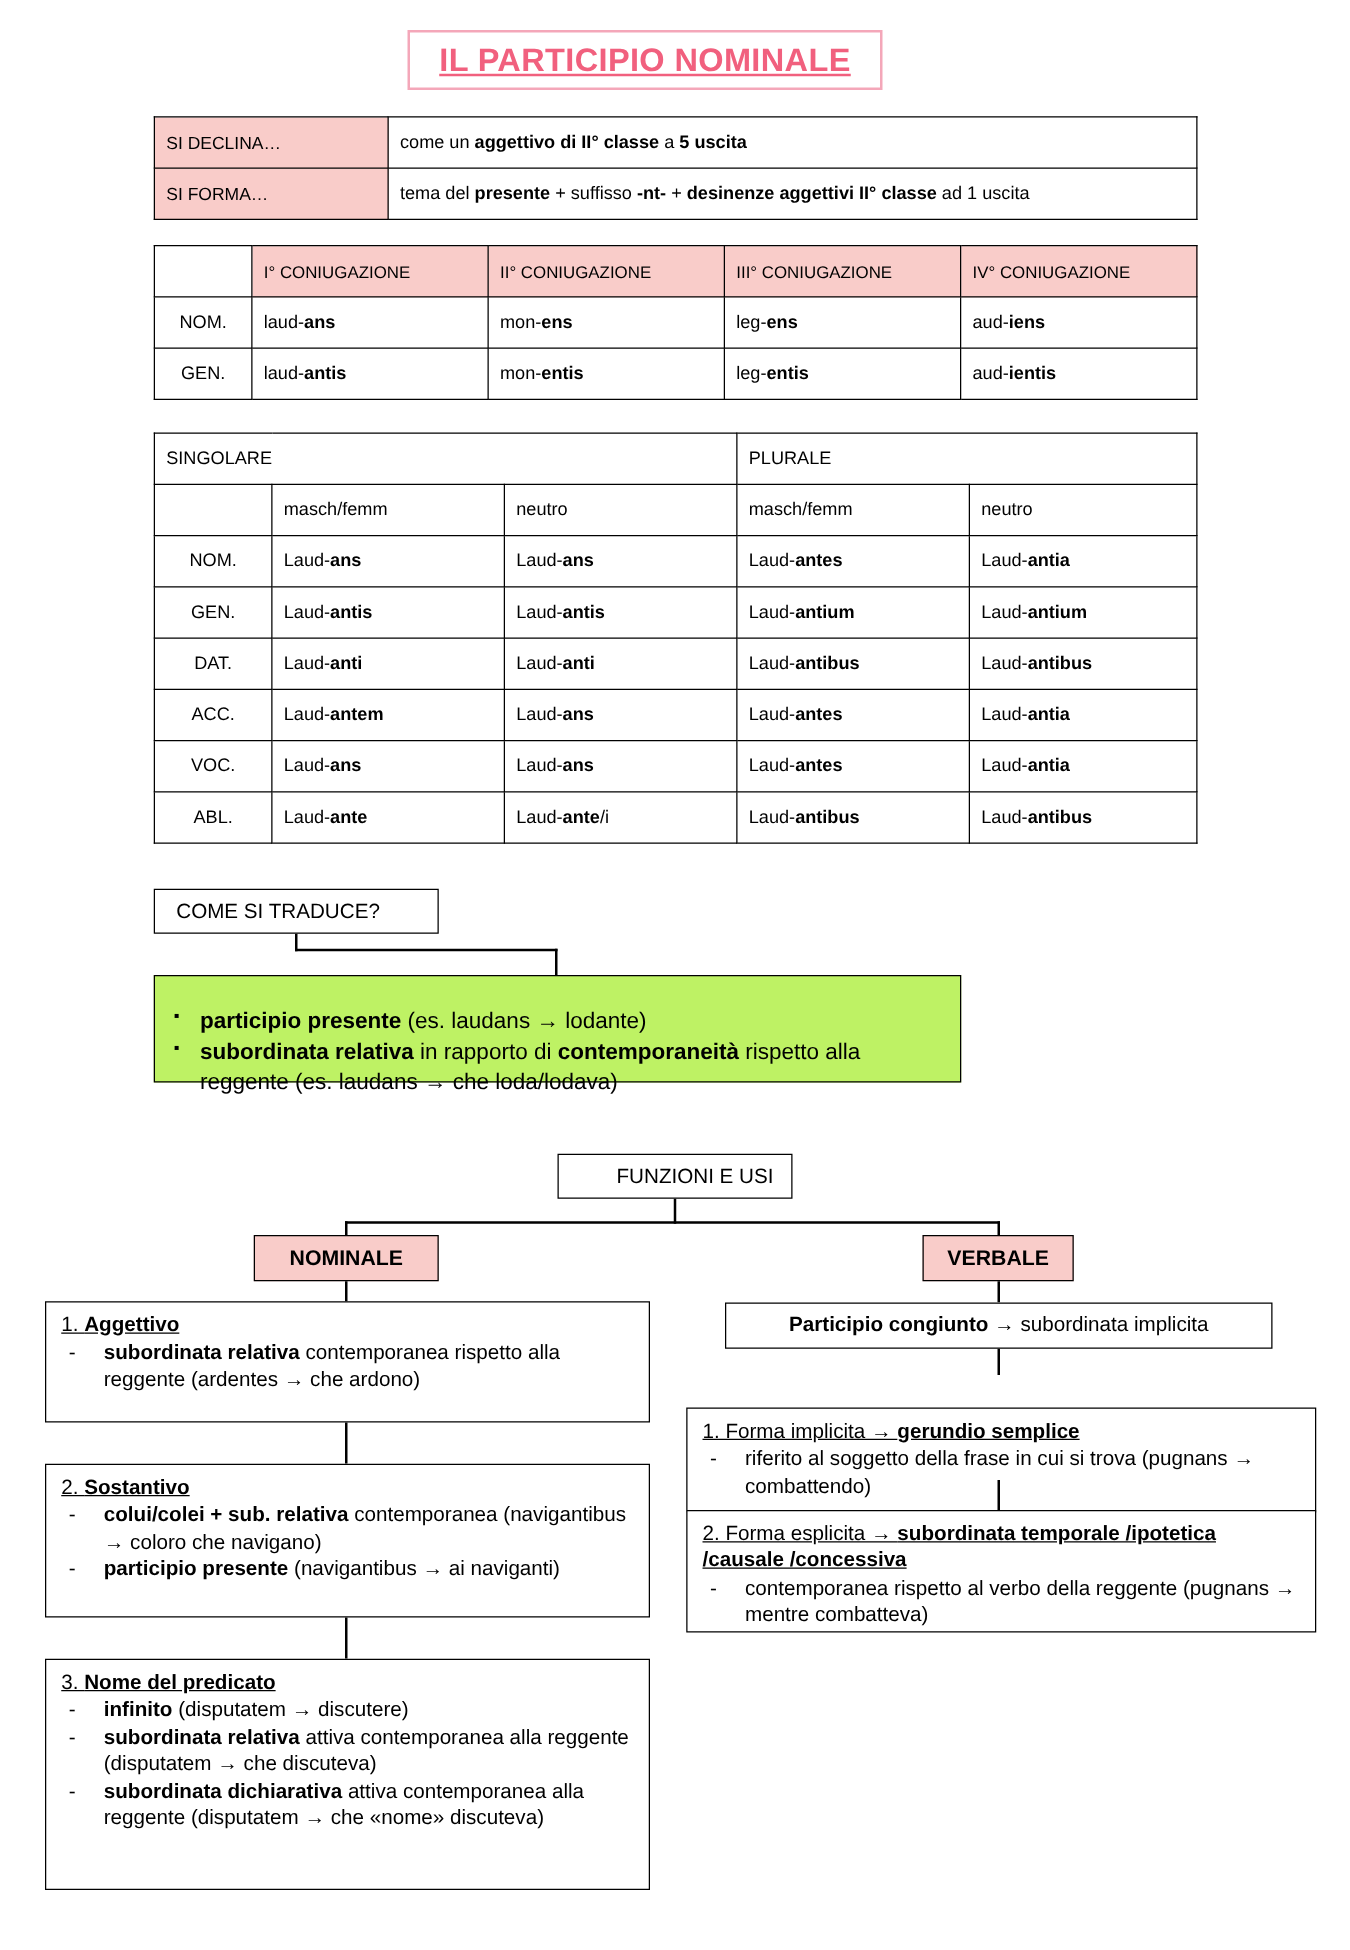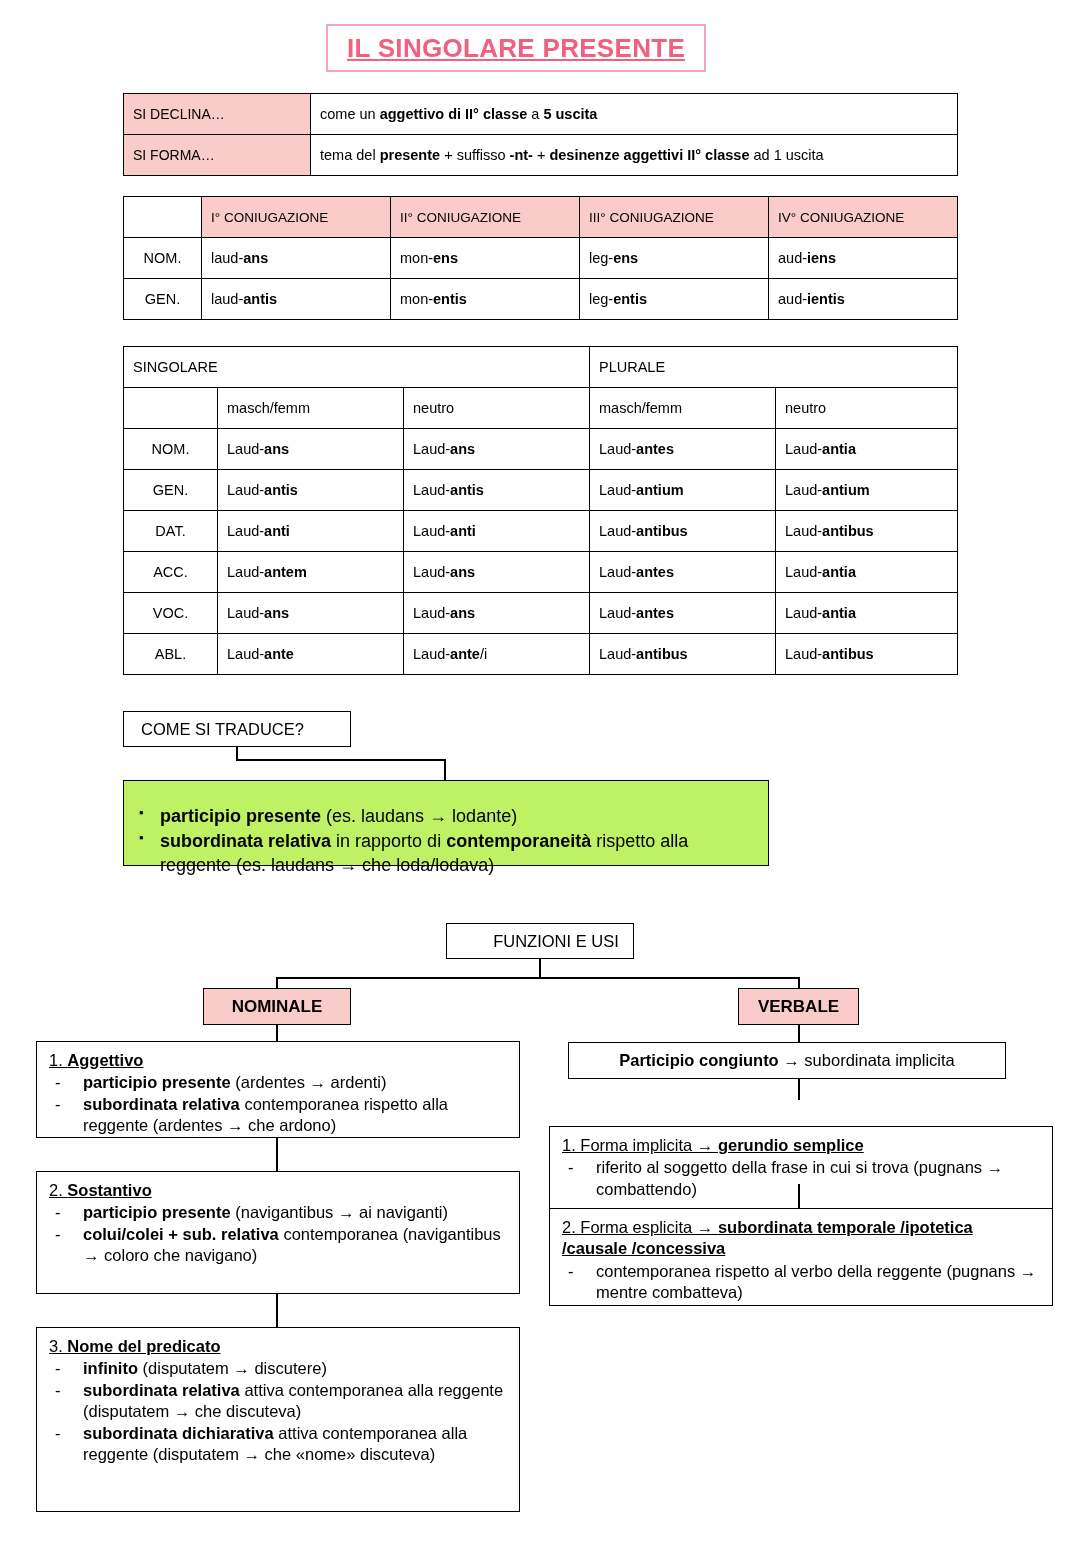--- a/index.html
+++ b/index.html
@@ -159,39 +159,39 @@
 
   #box-aggettivo   { left: 36px;  top: 1041px; width: 484px; height: 97px; }
   #box-sostantivo  { left: 36px;  top: 1171px; width: 484px; height: 123px; }
   #box-nomepred    { left: 36px;  top: 1327px; width: 484px; height: 185px; }
 
   #t-v-agg-sost { left: 276px; top: 1138px; width: 2px; height: 33px; background: #000; }
   #t-v-sost-nom { left: 276px; top: 1294px; width: 2px; height: 33px; background: #000; }
 
   
   #box-congiunto {
-    left: 568px; top: 1042px;
+    left: 580px; top: 1042px;
     width: 438px; height: 37px;
     border: 1.8px solid #000;
     background: #fff;
     box-sizing: border-box;
     display: flex; align-items: center; justify-content: center;
     font-size: 16.5px;
   }
   #t-v-cong { left: 798px; top: 1079px; width: 2px; height: 21px; background: #000; }
 
   #box-implicita { left: 549px; top: 1126px; width: 504px; height: 84px; }
   #t-v-imp-esp  { left: 798px; top: 1184px; width: 2px; height: 24px; background: #000; }
   #box-esplicita { left: 549px; top: 1208px; width: 504px; height: 98px; }
 </style>
 </head>
 <body>
 
 <div class="abs" id="title-box">
-  <span id="title-text">IL SINGOLARE PRESENTE</span>
+  <span id="title-text">IL PARTICIPIO NOMINALE</span>
 </div>
 
 <table class="grid abs" id="table-declina">
   <tbody>
       <tr>
     <td class="pink lbl">SI DECLINA…</td>
     <td><span>come un </span><span class="b">aggettivo di II° classe</span><span> a </span><span class="b">5 uscita</span></td>
   </tr>
   <tr>
     <td class="pink lbl">SI FORMA…</td>
@@ -326,31 +326,30 @@
 </div>
 <div class="abs" id="box-verbale">
   <span>VERBALE</span>
 </div>
 <div class="abs" id="t-v-nom"></div>
 <div class="abs" id="t-v-verb"></div>
 
 <div class="abs infobox" id="box-aggettivo">
   <div class="head"><span class="u">1. </span><span class="ub">Aggettivo</span></div>
   <ul>
-    <li><span class="b">participio presente</span><span> (ardentes → ardenti)</span></li>
     <li><span class="b">subordinata relativa</span><span> contemporanea rispetto alla reggente (ardentes → che ardono)</span></li>
   </ul>
 </div>
 <div class="abs" id="t-v-agg-sost"></div>
 
 <div class="abs infobox" id="box-sostantivo">
   <div class="head"><span class="u">2. </span><span class="ub">Sostantivo</span></div>
   <ul>
+    <li><span class="b">colui/colei + sub. relativa</span><span> contemporanea (navigantibus → coloro che navigano)</span></li>
     <li><span class="b">participio presente</span><span> (navigantibus → ai naviganti)</span></li>
-    <li><span class="b">colui/colei + sub. relativa</span><span> contemporanea (navigantibus → coloro che navigano)</span></li>
   </ul>
 </div>
 <div class="abs" id="t-v-sost-nom"></div>
 
 <div class="abs infobox" id="box-nomepred">
   <div class="head"><span class="u">3. </span><span class="ub">Nome del predicato</span></div>
   <ul>
     <li><span class="b">infinito</span><span> (disputatem → discutere)</span></li>
     <li><span class="b">subordinata relativa</span><span> attiva contemporanea alla reggente (disputatem → che discuteva)</span></li>
     <li><span class="b">subordinata dichiarativa</span><span> attiva contemporanea alla reggente (disputatem → che «nome» discuteva)</span></li>

